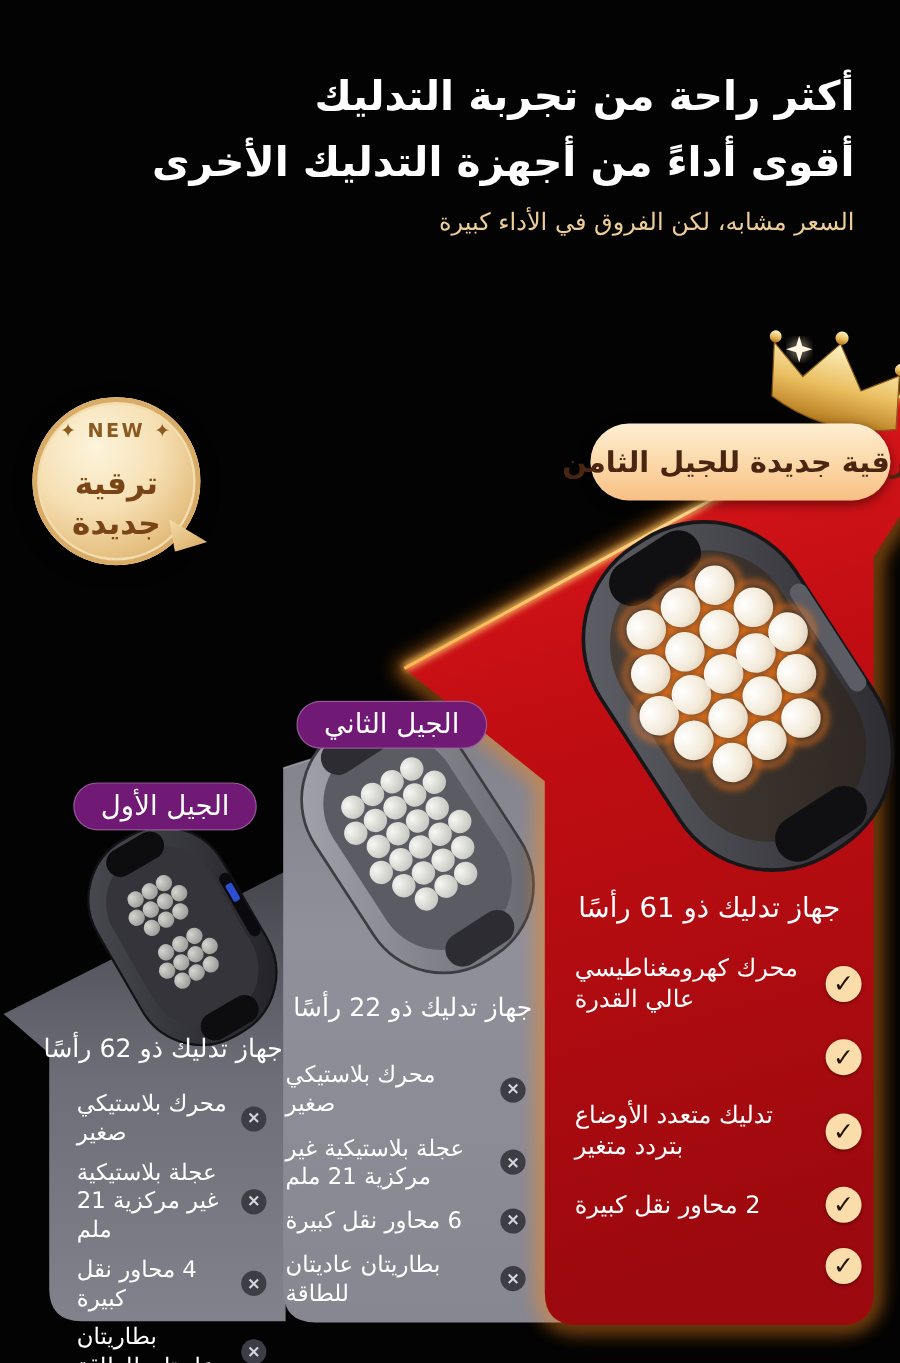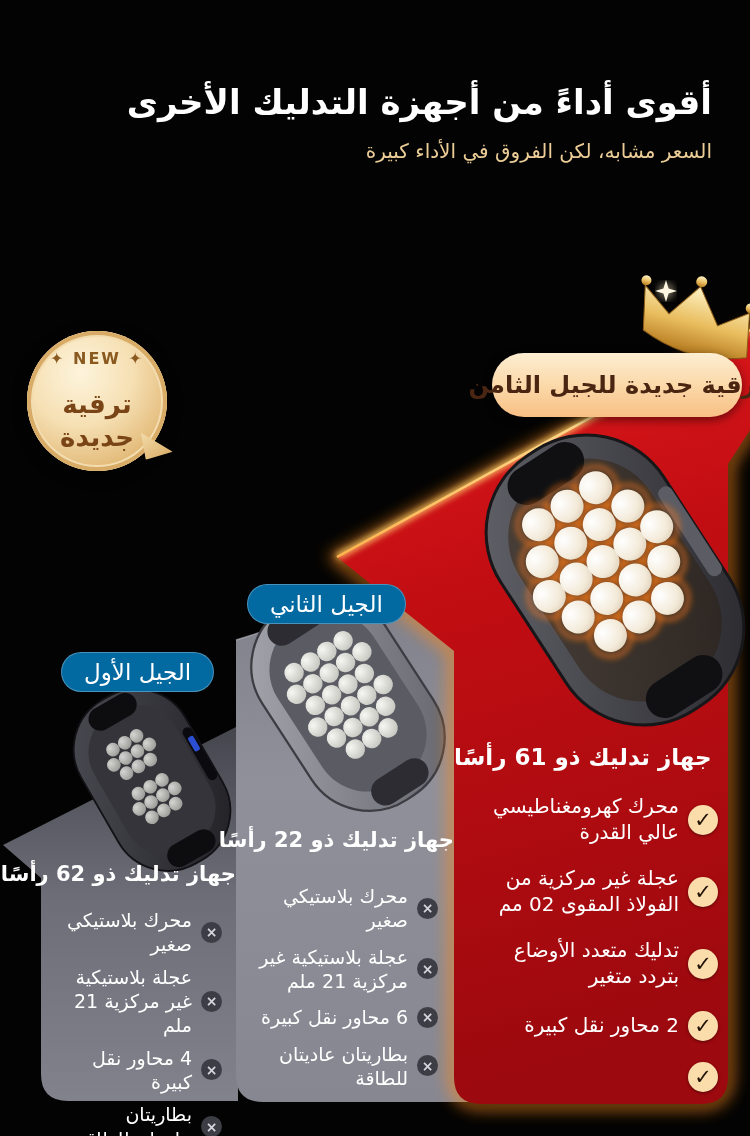--- a/index.html
+++ b/index.html
@@ -37,33 +37,33 @@
   .ribbon{
     top:353px;left:492px;width:250px;height:64px;border-radius:33px;z-index:12;
     background:linear-gradient(180deg,#fdeed2 0%,#fbd7a6 55%,#f8bf84 100%);
     display:flex;align-items:center;justify-content:center;
     color:#4a2612;font-size:24px;font-weight:700;white-space:nowrap;
     box-shadow:0 3px 10px rgba(0,0,0,.5);
   }
 
   
   .gen-pill{
-    z-index:11;background:#0369a1;border:1px solid rgba(255,255,255,.28);
+    z-index:11;background:#701a75;border:1px solid rgba(255,255,255,.28);
     border-radius:24px;padding:6px 22px;color:#ffffff;font-size:23px;font-weight:400;
     white-space:nowrap;
   }
   .gen2-pill{top:584px;left:247px;}
   .gen1-pill{top:652px;left:61px;}
 
   
   .col{z-index:11;}
-  .col-title{color:#fff;font-weight:700;text-align:left;white-space:nowrap;}
+  .col-title{color:#fff;font-weight:400;text-align:center;white-space:nowrap;}
   .feat-list{display:flex;flex-direction:column;}
   .feat{display:flex;align-items:center;gap:9px;direction:rtl;}
-  .feat .txt{color:#fff;text-align:right;line-height:1.28;}
+  .feat .txt{color:#fff;text-align:left;line-height:1.28;}
   .ic{flex:0 0 auto;border-radius:50%;display:flex;align-items:center;justify-content:center;font-weight:700;}
   .ic-check{width:30px;height:30px;background:#fbdcab;color:#1f1207;font-size:21px;box-shadow:0 1px 3px rgba(0,0,0,.45);}
   .ic-x{width:21px;height:21px;background:#3d3d45;color:#d6d6de;font-size:14px;}
 
   .col-premium{top:744px;left:454px;width:274px;}
   .col-premium .col-title{font-size:23px;margin-bottom:24px;}
   .col-premium .feat-list{gap:21px;padding:0 10px 0 6px;}
   .col-premium .txt{font-size:20px;width:200px;}
 
   .col-gen2{top:828px;left:234px;width:220px;}
@@ -284,20 +284,21 @@
             <circle cx="51" cy="11" r="16.5" fill="url(#gBall)"></circle>
           <circle cx="-34" cy="44" r="16.5" fill="url(#gBall)"></circle>
             <circle cx="0" cy="44" r="16.5" fill="url(#gBall)"></circle>
             <circle cx="34" cy="44" r="16.5" fill="url(#gBall)"></circle>
         </g>
       </g>
     </g>
   </svg>
 
   <div class="abs header ar">
+    <div class="h-line">أكثر راحة من تجربة التدليك</div>
     <div class="h-line h-line2">أقوى أداءً من أجهزة التدليك الأخرى</div>
     <div class="h-sub">السعر مشابه، لكن الفروق في الأداء كبيرة</div>
   </div>
 
   <div class="abs badge">
     <div class="new">✦ NEW ✦</div>
     <div class="b1 ar">ترقية</div>
     <div class="b2 ar">جديدة</div>
   </div>
 
@@ -308,21 +309,20 @@
 
   <div class="abs col col-premium ar">
     <div class="col-title">جهاز تدليك ذو 61 رأسًا</div>
     <div class="feat-list">
       <div class="feat">
         <span class="ic ic-check">✓</span>
         <span class="txt">محرك كهرومغناطيسي عالي القدرة</span>
       </div>
       <div class="feat">
         <span class="ic ic-check">✓</span>
-        <span class="txt">عجلة غير مركزية من الفولاذ المقوى 02 مم</span>
       </div>
       <div class="feat">
         <span class="ic ic-check">✓</span>
         <span class="txt">تدليك متعدد الأوضاع بتردد متغير</span>
       </div>
       <div class="feat">
         <span class="ic ic-check">✓</span>
         <span class="txt">2 محاور نقل كبيرة</span>
       </div>
       <div class="feat">

